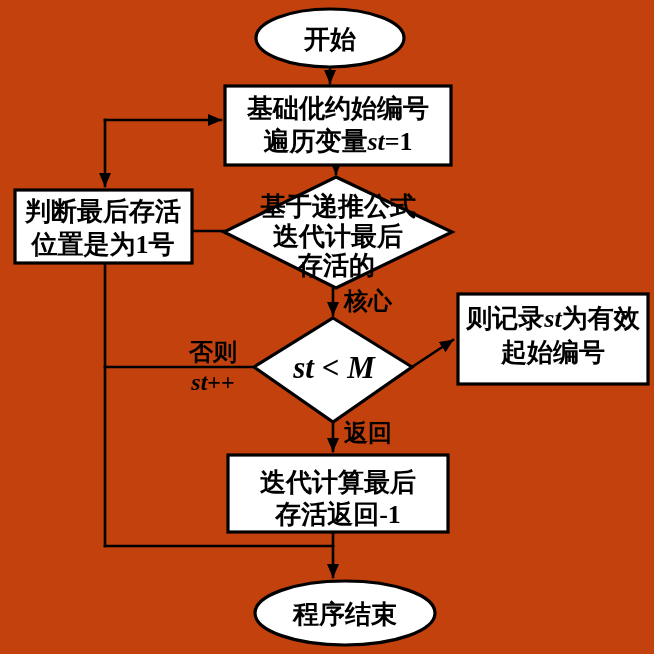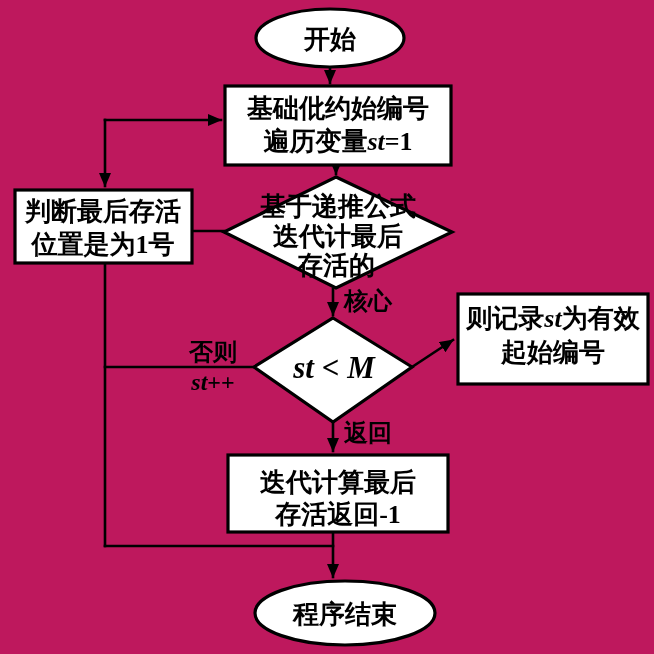--- a/index.html
+++ b/index.html
@@ -1,17 +1,17 @@
 <!DOCTYPE html>
 <html><head>
 <meta charset="utf-8">
 <style>
   html, body { margin: 0; padding: 0; background: #ffffff; }
   .stage {
-    width: 654px; height: 654px; background: #be185d; position: relative;
+    width: 654px; height: 654px; background: #c2410c; position: relative;
     font-family: "Liberation Serif", "DejaVu Serif", serif;
   }
   svg { display: block; }
   .shape { fill: #ffffff; stroke: #000000; stroke-width: 3.2px; }
   .edge  { stroke: #000000; stroke-width: 2.6px; fill: none; stroke-linecap: square; }
   .node-text {
     font-family: "Liberation Serif", "DejaVu Serif", serif;
     font-size: 26px; font-weight: 600; fill: #000000; text-anchor: middle;
   }
   .label-text {

